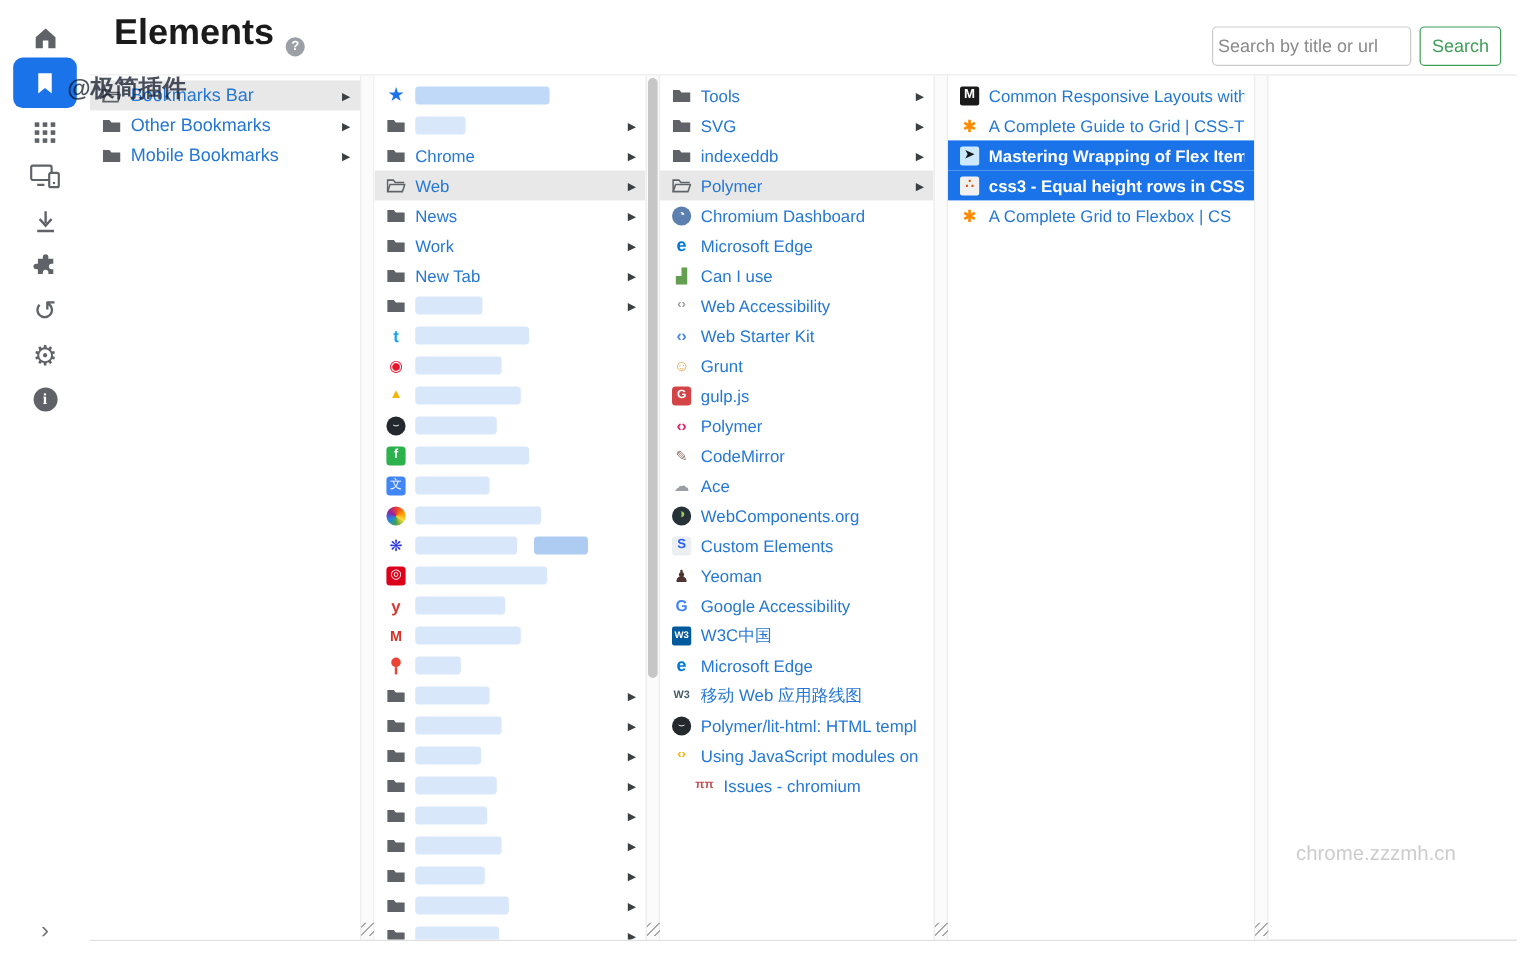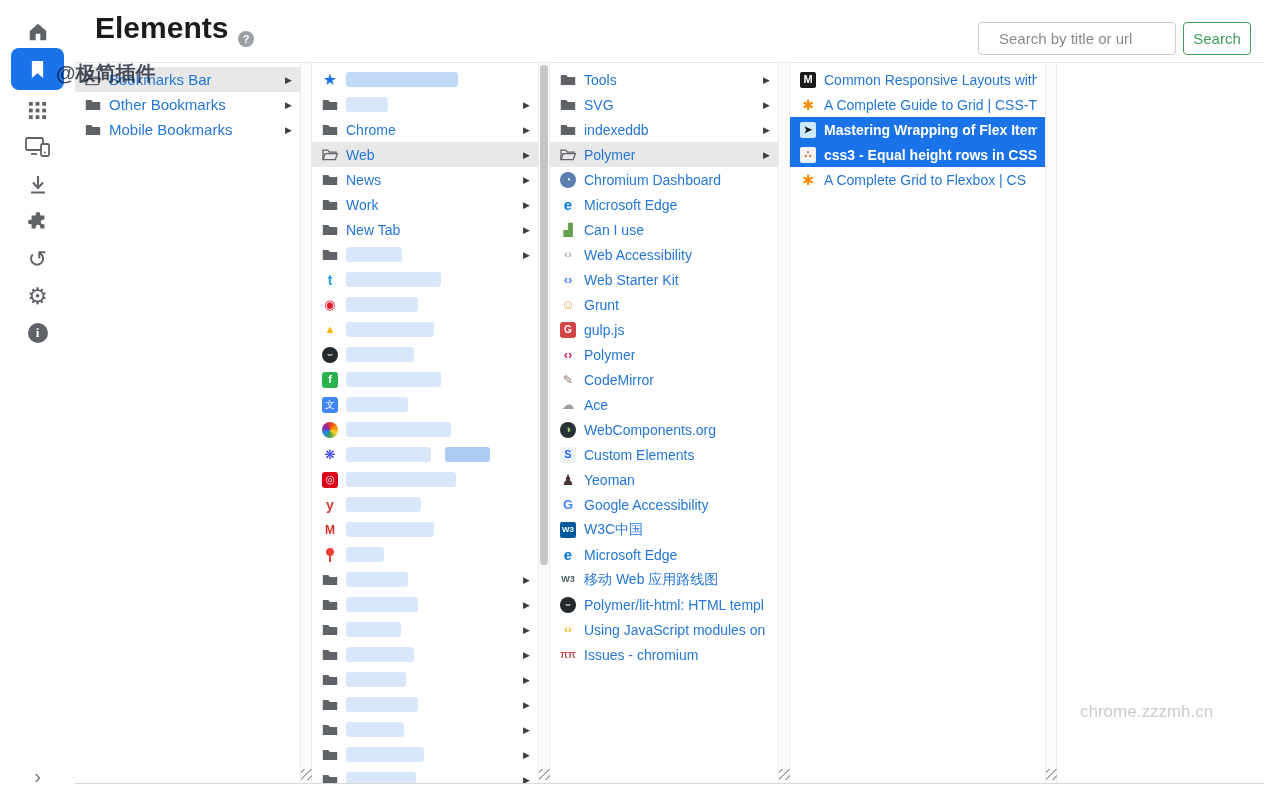--- a/index.html
+++ b/index.html
@@ -7,21 +7,21 @@
        font-family:"Liberation Sans",sans-serif;color:#202124;}
   
   .sidebar{position:absolute;left:0;top:0;width:75px;height:800px;background:#fff;z-index:5;}
   .side-btn{position:absolute;left:0;width:75px;height:36px;display:flex;align-items:center;justify-content:center;cursor:pointer;color:#5f6368;}
   .side-glyph{font-size:23px;line-height:1;color:#5f6368;}
   .active-tile{position:absolute;left:11px;top:48px;width:53px;height:42px;background:var(--accent);border-radius:8px;display:flex;align-items:center;justify-content:center;cursor:pointer;}
   .info-circle{width:20px;height:20px;border-radius:50%;background:#5f6368;color:#fff;display:flex;align-items:center;justify-content:center;font-size:13px;font-weight:700;font-family:"Liberation Serif",serif;}
   
   .page-title{position:absolute;left:95px;top:11px;font-size:30px;font-weight:700;color:#1b1b1b;}
   .help-badge{position:absolute;left:238px;top:31px;width:16px;height:16px;border-radius:50%;background:#9aa0a6;color:#fff;font-size:11px;font-weight:700;display:flex;align-items:center;justify-content:center;cursor:pointer;}
-  .search-input{position:absolute;right:104px;top:22px;width:156px;height:31px;border:1px solid #ccc;border-radius:4px;padding:0 20px;font-size:15px;color:#333;outline:none;font-family:"Liberation Sans",sans-serif;}
+  .search-input{position:absolute;right:104px;top:22px;width:156px;height:31px;border:1px solid #ccc;border-radius:4px;padding:0 4px;font-size:15px;color:#333;outline:none;font-family:"Liberation Sans",sans-serif;}
   .search-input::placeholder{color:#8a8a8a;}
   .search-btn{position:absolute;right:29px;top:22px;width:68px;height:33px;background:#fff;border:1px solid var(--green);border-radius:4px;color:var(--green);font-size:15px;cursor:pointer;font-family:"Liberation Sans",sans-serif;}
   .hr-top{position:absolute;left:75px;right:16px;top:62px;border-top:1px solid #e8e8e8;}
   .hr-bottom{position:absolute;left:75px;right:16px;top:783px;border-top:1px solid #d9d9d9;}
   
   .wm-overlay{position:absolute;left:56px;top:60px;font-size:20px;font-weight:700;color:#0f172a;opacity:.75;z-index:9;pointer-events:none;}
   .wm-corner{position:absolute;left:1080px;top:702px;font-size:17px;color:#cccccc;}
   
   .cols{position:absolute;left:75px;top:63px;height:720px;display:flex;z-index:2;}
   .panel{position:relative;height:720px;overflow:hidden;padding-top:4px;box-sizing:border-box;background:#fff;}
@@ -472,21 +472,21 @@
         </div>
         <div class="row">
           <span class="fav circle" style="background: rgb(36, 41, 46); color: rgb(255, 255, 255); font-size: 9px;">⌣</span>
           <span class="label">Polymer/lit-html: HTML templ</span>
         </div>
         <div class="row">
           <span class="fav" style="color: rgb(244, 180, 0); font-size: 11px; font-weight: 700;">‹›</span>
           <span class="label">Using JavaScript modules on</span>
         </div>
         <div class="row">
-          <span class="fav" style="color: rgb(192, 80, 77); font-size: 10px; font-weight: 700;">ππ</span>
+          <span class="fav" style="color: rgb(192, 80, 77); font-size: 10px; font-weight: 700; margin-left: 19px;">ππ</span>
           <span class="label">Issues - chromium</span>
         </div>
       </div>
     <div class="track">
       <div class="handle"></div>
     </div>
     <div class="panel c3">
         <div class="row">
           <span class="fav" style="background: rgb(26, 26, 26); color: rgb(255, 255, 255); font-size: 11px; font-weight: 700;">M</span>
           <span class="label">Common Responsive Layouts with</span>

